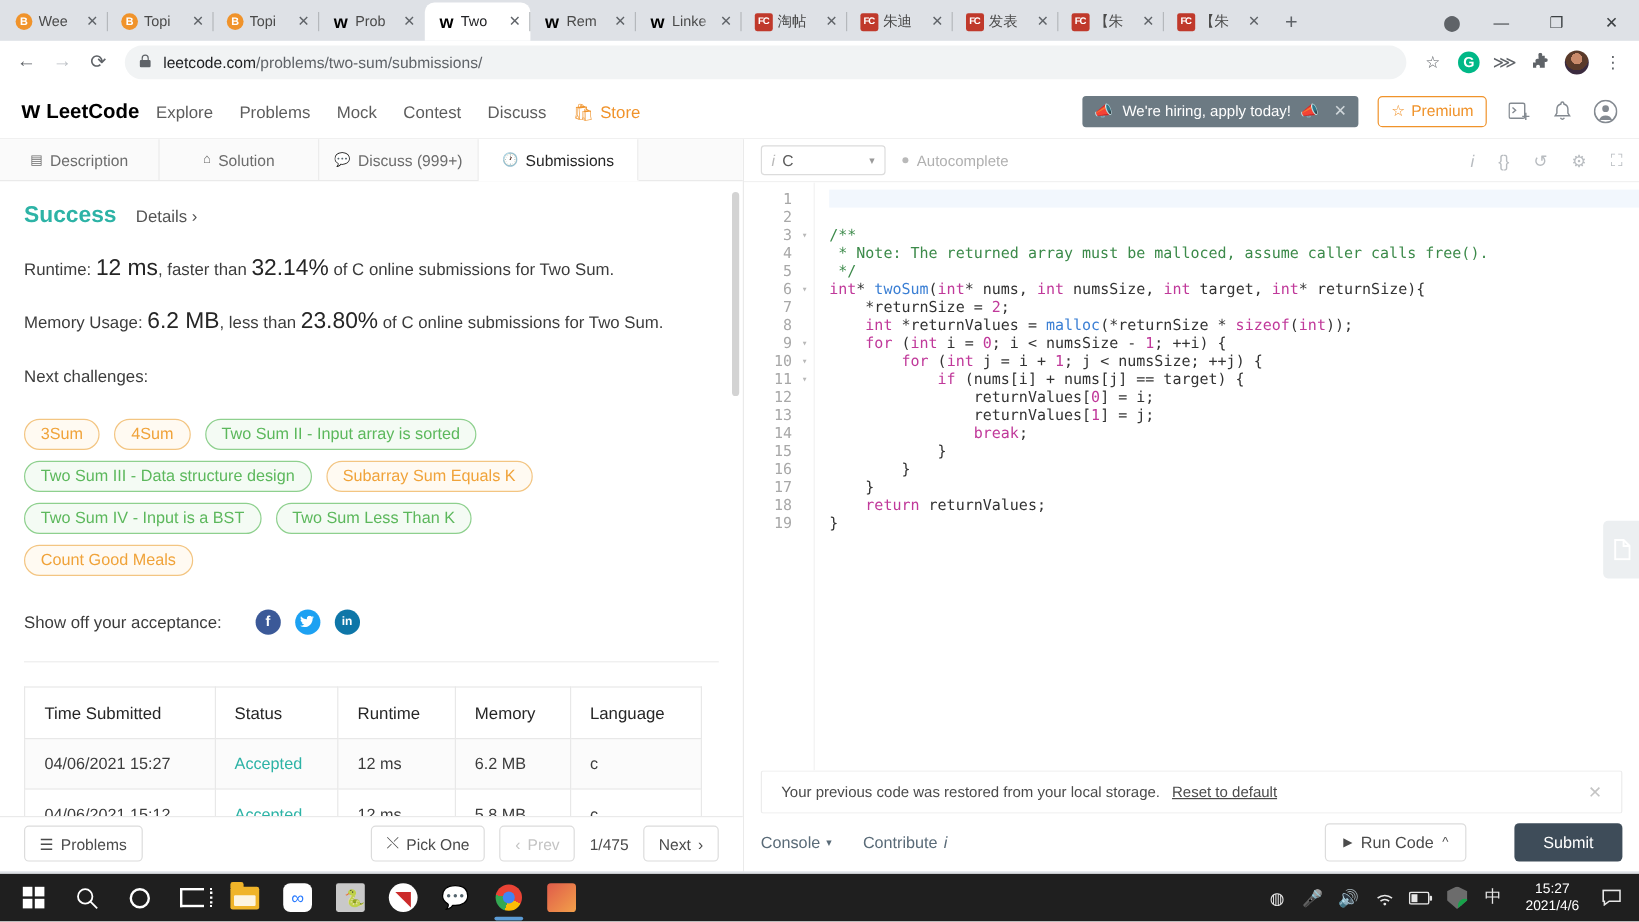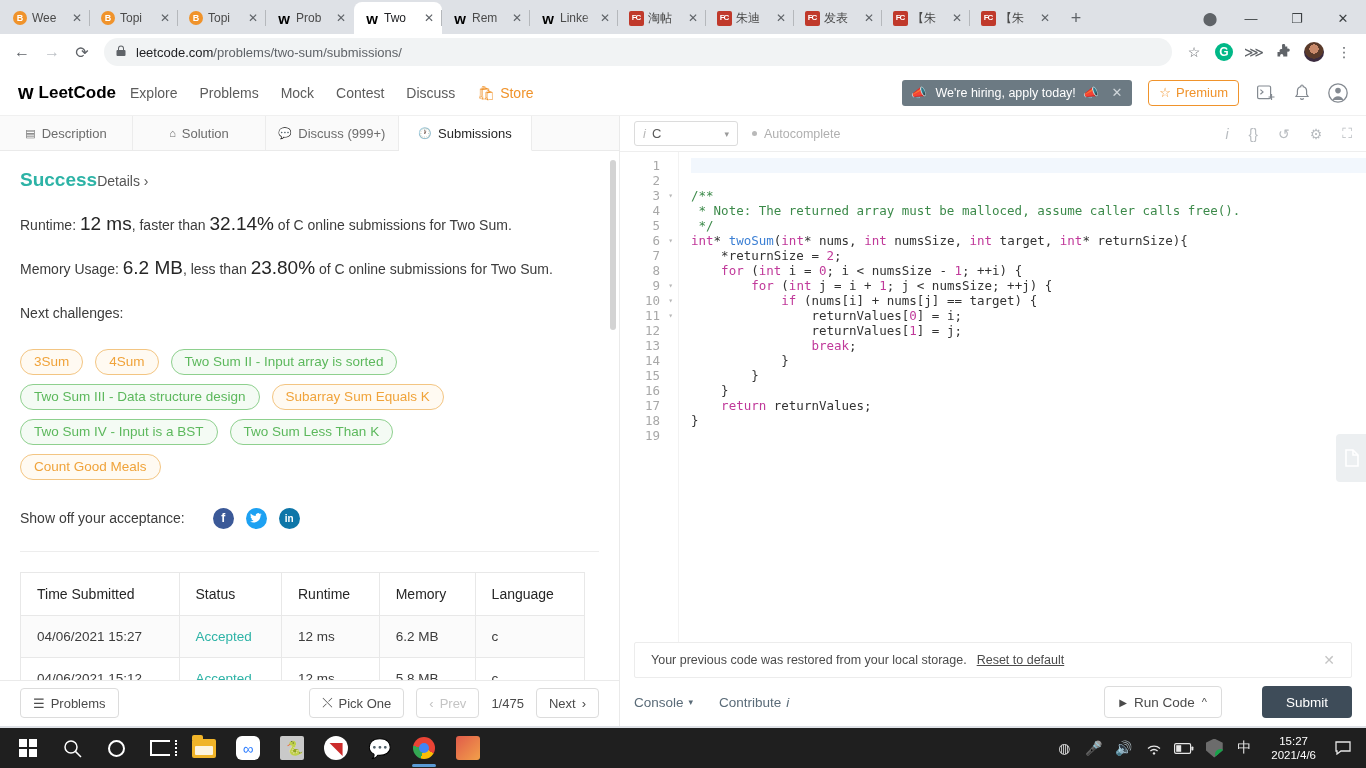--- a/index.html
+++ b/index.html
@@ -73,21 +73,21 @@
 
   .lc-body { flex: 1 1 auto; display:flex; min-height:0; }
 
   
   .left { width: 620px; border-right: 1px solid #eaeaea; display:flex; flex-direction:column; position:relative;}
   .lc-tabs { height: 36px; display:flex; align-items:stretch; background:#fafafa; border-bottom:1px solid #eaeaea; }
   .lc-tab { flex: 0 0 auto; width: 133px; display:flex; align-items:center; justify-content:center; gap:6px;
             font-size:13px; color:#6c6c6c; border-right:1px solid #ececec; }
   .lc-tab.active { background:#fff; color:#262626; border-bottom: 1px solid #fff; margin-bottom:-1px; }
   .lc-scroll { flex:1 1 auto; overflow:hidden; padding: 18px 20px 0 20px; position:relative; }
-  .success-row { display:flex; align-items:baseline; }
+  .success-row { display:flex; align-items:baseline; gap: 16px; }
   .success { color:#2db3a6; font-size:19px; font-weight:bold; }
   .details { color:#545454; font-size:14px; }
   .stat { margin-top: 22px; font-size:14px; color:#3c3c3c; }
   .stat .big { font-size:19px; color:#262626; }
   .nextc { margin-top: 26px; font-size:14px; color:#3c3c3c; }
   .pills { margin-top: 28px; display:flex; flex-wrap: wrap; gap: 9px 12px; max-width: 430px; }
   .pill { border-radius: 14px; padding: 4px 13px 5px; font-size: 13.5px; border:1px solid; white-space:nowrap; }
   .pill.easy { color:#5cb85c; border-color:#8ed08e; background:#f4fbf4; }
   .pill.med  { color:#f0a33a; border-color:#f3c582; background:#fffaf2; }
   .share { margin-top: 28px; display:flex; align-items:center; gap: 14px; font-size:14px; color:#3c3c3c; }
@@ -536,20 +536,21 @@
               <div class="ln">19</div>
             </div>
           <div class="codearea" id="code-host">
               <div class="cl hl">&nbsp;</div>
               <div class="cl">&nbsp;</div>
               <div class="cl"><span class="c-cmt">/**</span></div>
               <div class="cl"><span class="c-cmt"> * Note: The returned array must be malloced, assume caller calls free().</span></div>
               <div class="cl"><span class="c-cmt"> */</span></div>
               <div class="cl"><span class="c-kw">int</span>* <span class="c-fn">twoSum</span>(<span class="c-kw">int</span>* nums, <span class="c-kw">int</span> numsSize, <span class="c-kw">int</span> target, <span class="c-kw">int</span>* returnSize){</div>
               <div class="cl">    *returnSize = <span class="c-num">2</span>;</div>
+              <div class="cl">    <span class="c-kw">int</span> *returnValues = <span class="c-fn">malloc</span>(*returnSize * <span class="c-kw">sizeof</span>(<span class="c-kw">int</span>));</div>
               <div class="cl">    <span class="c-kw">for</span> (<span class="c-kw">int</span> i = <span class="c-num">0</span>; i &lt; numsSize - <span class="c-num">1</span>; ++i) {</div>
               <div class="cl">        <span class="c-kw">for</span> (<span class="c-kw">int</span> j = i + <span class="c-num">1</span>; j &lt; numsSize; ++j) {</div>
               <div class="cl">            <span class="c-kw">if</span> (nums[i] + nums[j] == target) {</div>
               <div class="cl">                returnValues[<span class="c-num">0</span>] = i;</div>
               <div class="cl">                returnValues[<span class="c-num">1</span>] = j;</div>
               <div class="cl">                <span class="c-kw">break</span>;</div>
               <div class="cl">            }</div>
               <div class="cl">        }</div>
               <div class="cl">    }</div>
               <div class="cl">    <span class="c-kw">return</span> returnValues;</div>

